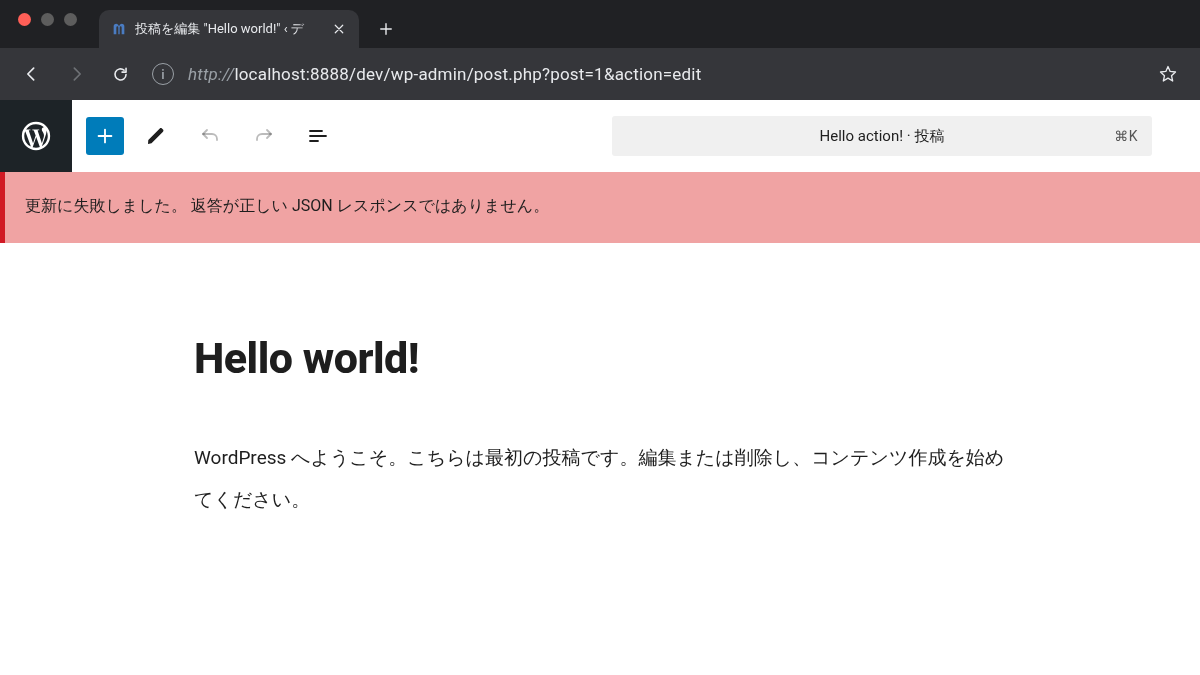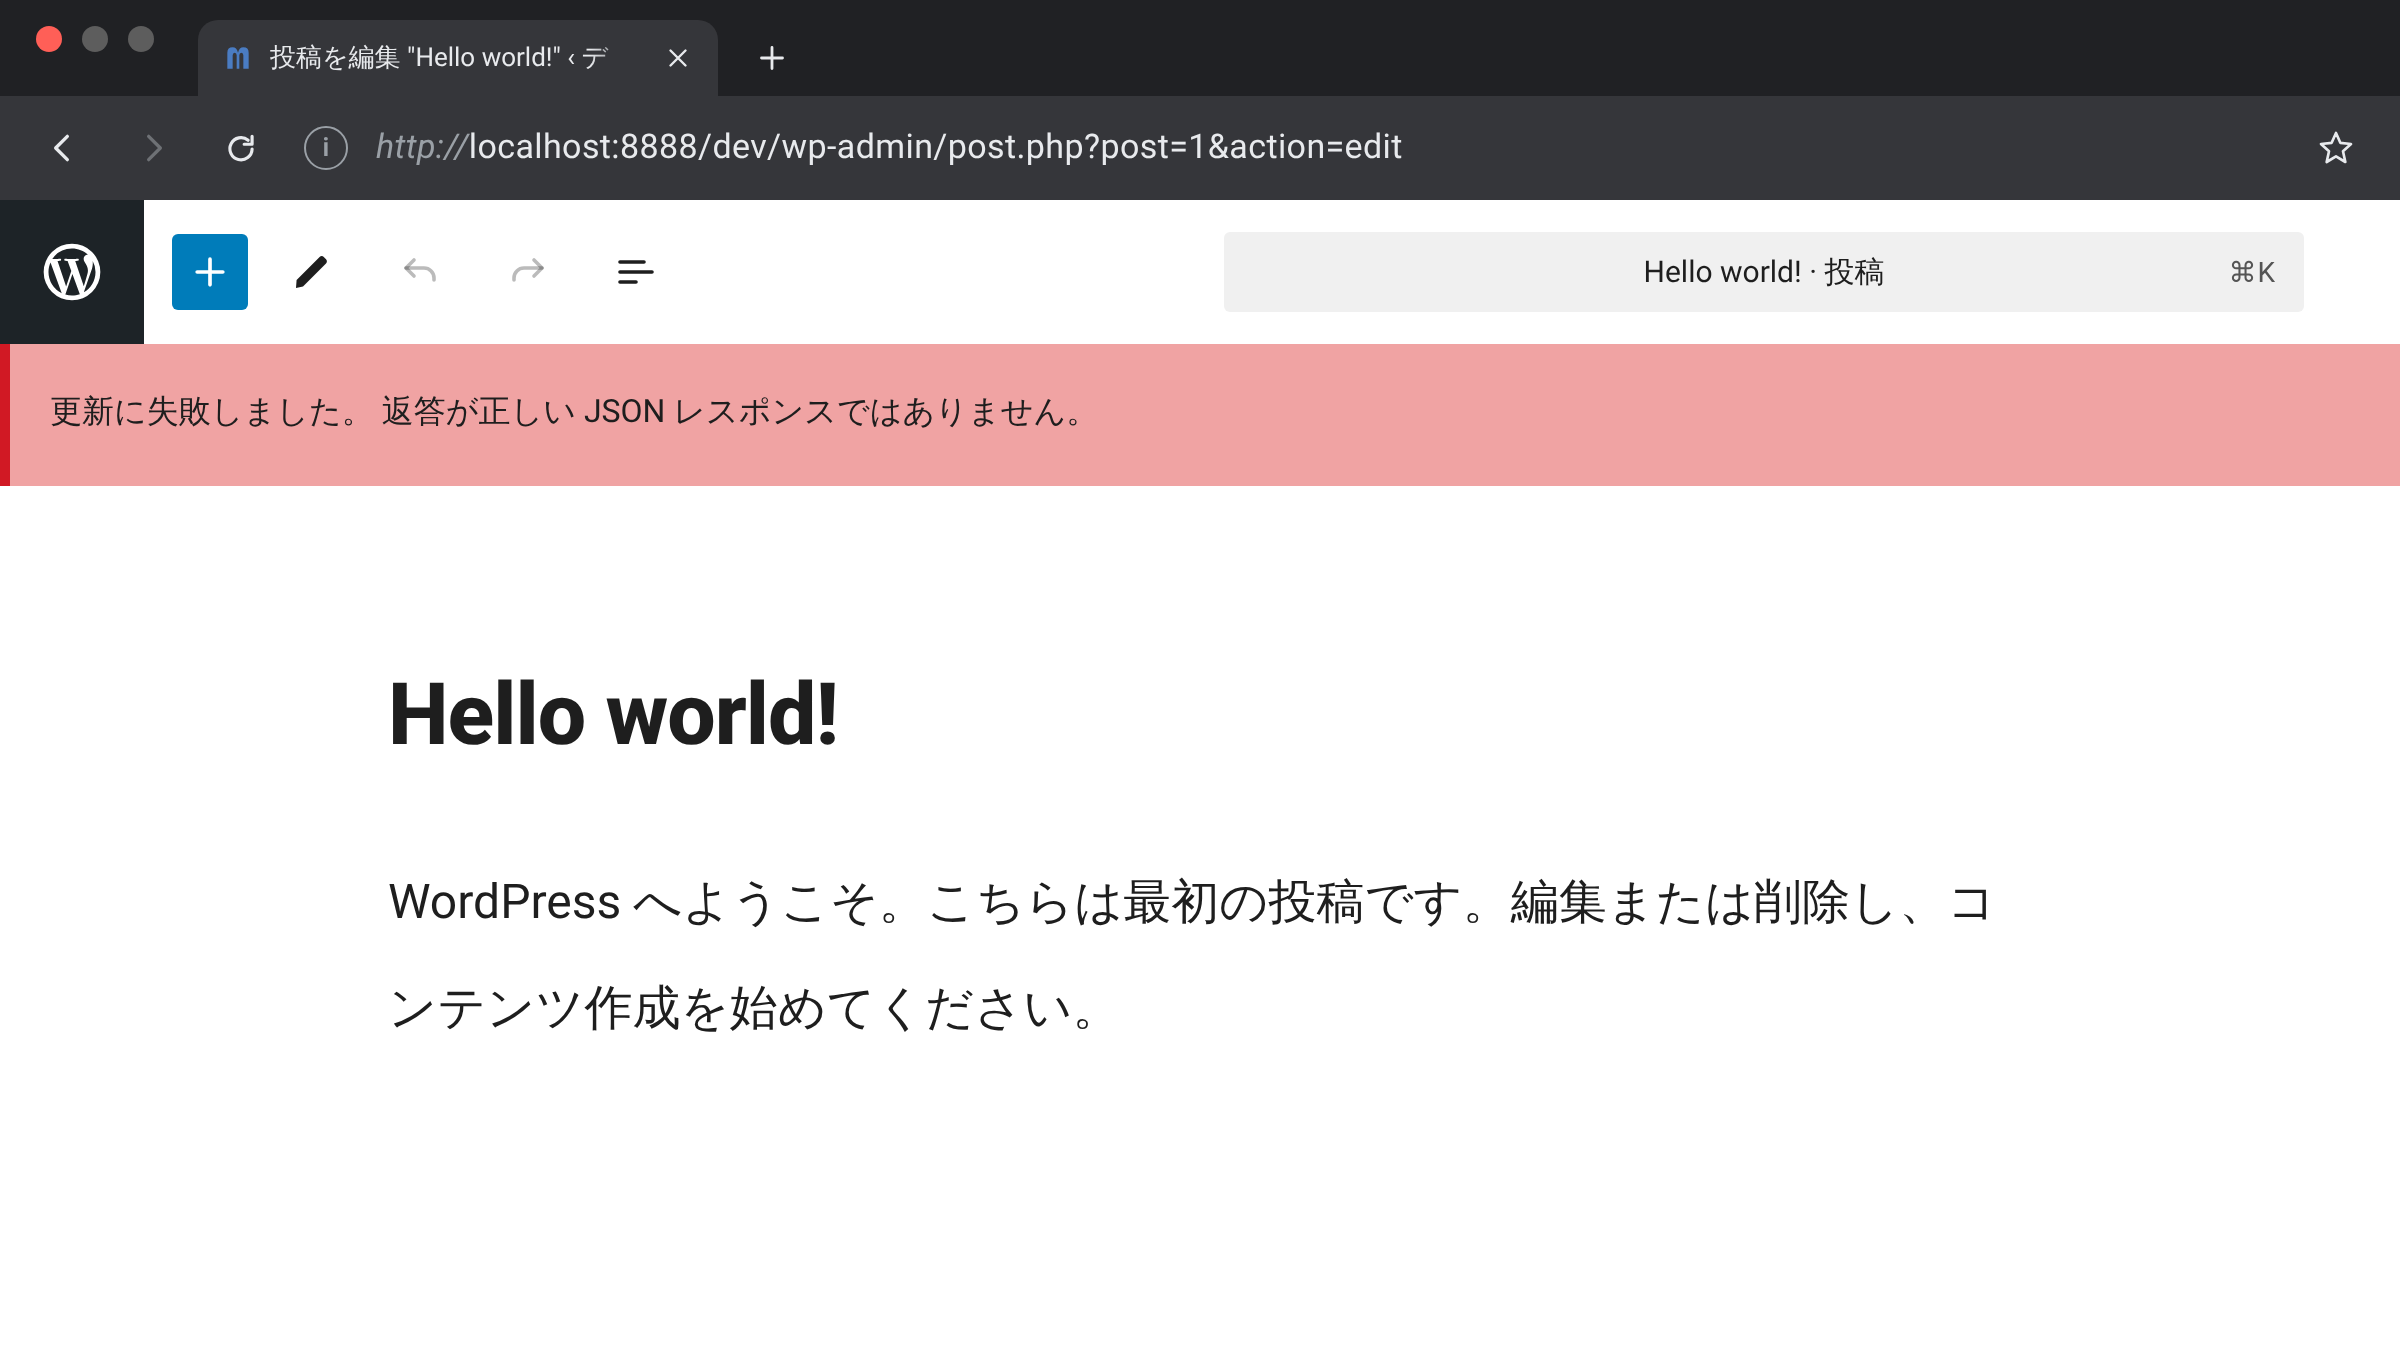--- a/index.html
+++ b/index.html
@@ -172,24 +172,24 @@
     display:flex; justify-content:center;
   }
   .wp-post {
     width: 812px;
   }
   .wp-title {
     font-size: 43px;
     font-weight: 800;
     color:#1e1e1e;
     letter-spacing: -.5px;
-    margin-bottom: 42px;
+    margin-bottom: 54px;
   }
   .wp-paragraph {
-    font-size: 24px;
+    font-size: 19px;
     line-height: 2.2;
     color:#1e1e1e;
   }
 </style>
 </head>
 <body>
 
 <div class="browser-titlebar">
   <div class="traffic-lights">
     <div class="traffic-light tl-red"></div>
@@ -277,21 +277,21 @@
             <path d="M19 10h-9a5 5 0 00-5 5v1" fill="none" stroke="currentColor" stroke-width="1.8" stroke-linecap="round"></path>
           </svg>
       </div>
       <div class="wp-icon-btn">
         <svg viewBox="0 0 24 24">
             <path d="M4 7h12M4 12h16M4 17h8" stroke="#1e1e1e" stroke-width="1.8" stroke-linecap="round"></path>
           </svg>
       </div>
 
       <div class="wp-doc-bar">
-        <span>Hello world! · 投稿</span>
+        <span>Hello action! · 投稿</span>
         <span class="wp-doc-short">⌘K</span>
       </div>
     </div>
   </div>
 
   <div class="wp-error">
     <span>更新に失敗しました。 返答が正しい JSON レスポンスではありません。</span>
   </div>
 
   <div class="wp-canvas">

